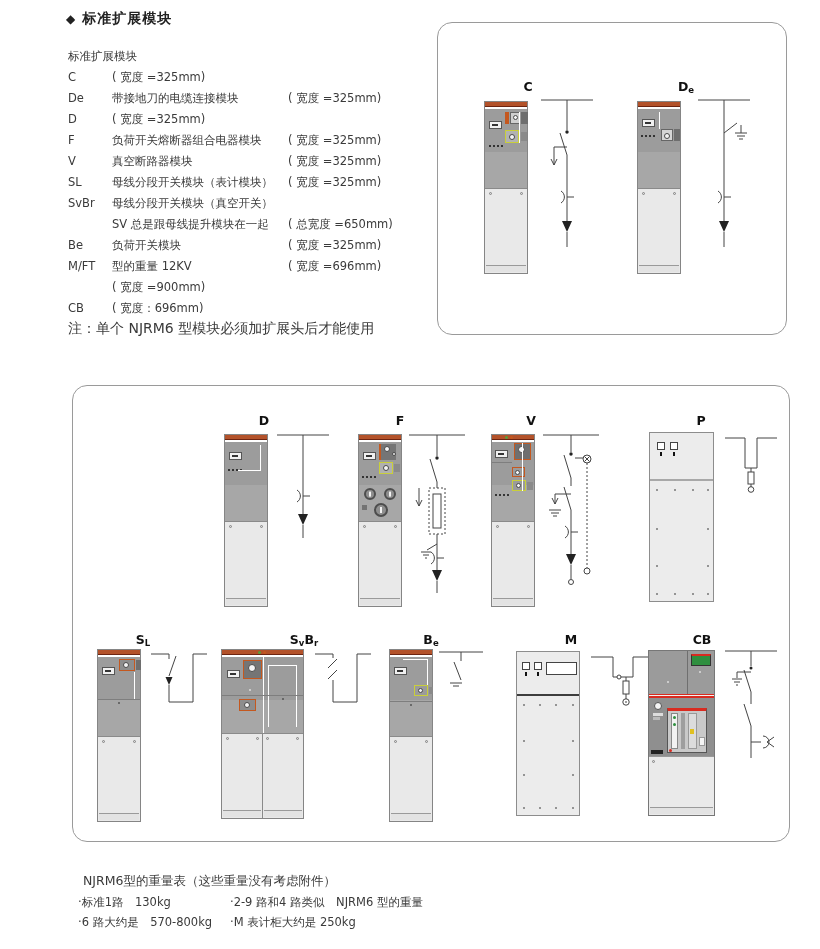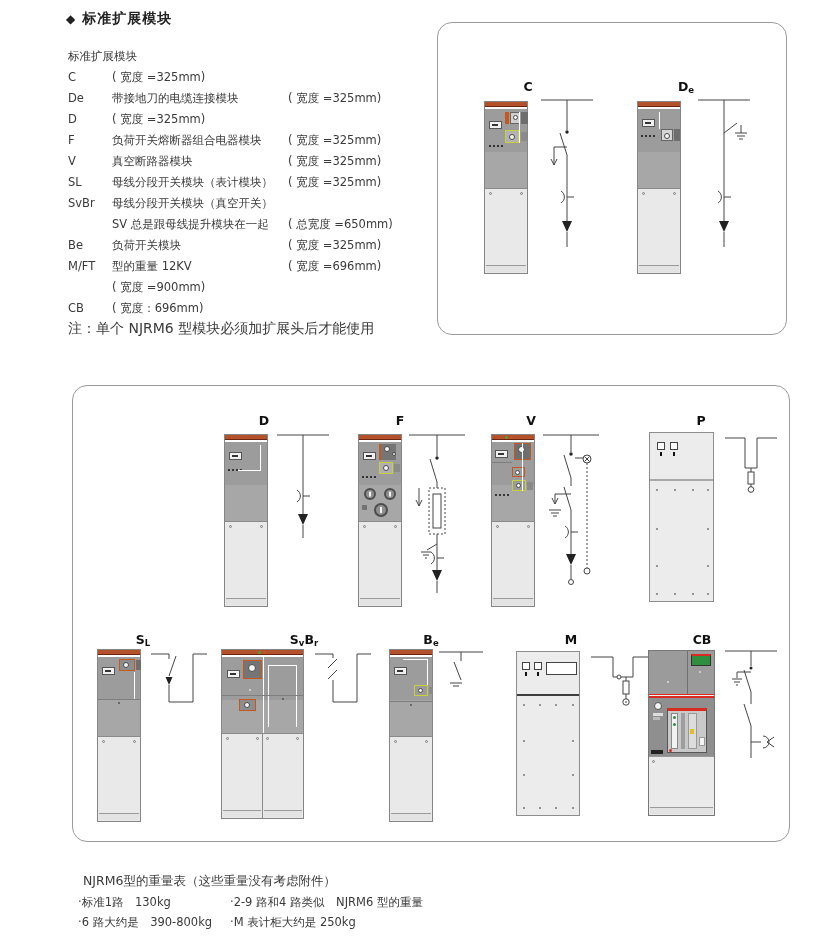--- a/index.html
+++ b/index.html
@@ -601,18 +601,18 @@
     </div>
   </div>
 
   <div class="weights">
     <div class="wh">NJRM6型的重量表（这些重量没有考虑附件）</div>
     <div class="wrow">
       <span class="wc1">·标准1路　130kg</span>
       <span>·2-9 路和4 路类似　NJRM6 型的重量</span>
     </div>
     <div class="wrow">
-      <span class="wc1">·6 路大约是　390-800kg</span>
+      <span class="wc1">·6 路大约是　570-800kg</span>
       <span>·M 表计柜大约是 250kg</span>
     </div>
   </div>
 
 </div>
 
 </body></html>

